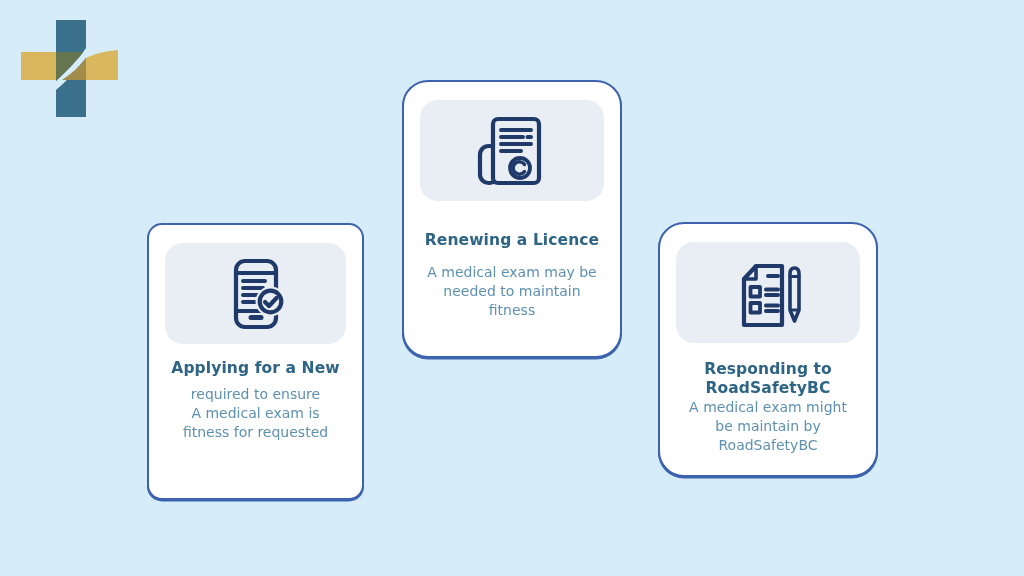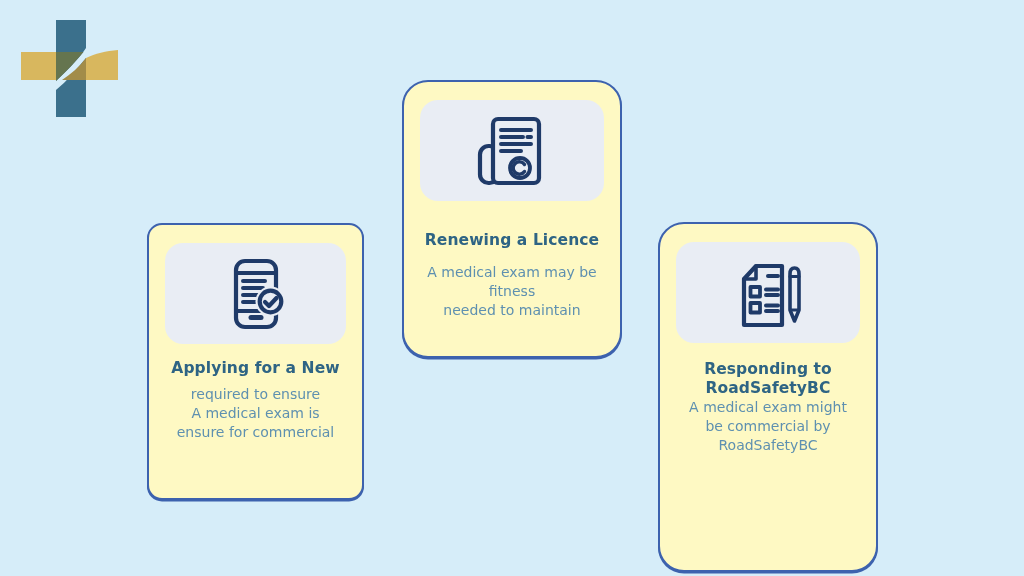--- a/index.html
+++ b/index.html
@@ -3,28 +3,28 @@
 <meta charset="utf-8">
 <style>
   html,body{margin:0;padding:0;}
   body{
     width:1024px;height:576px;position:relative;overflow:hidden;
     background:#D6EDF9;
     font-family:"DejaVu Sans","Liberation Sans",sans-serif;
   }
   .logo{position:absolute;left:21px;top:20px;width:97px;height:97px;}
   .card{
-    position:absolute;background:#fef9c3;
+    position:absolute;background:#ffffff;
     border:2px solid #3D62AE;border-radius:26px;
     box-shadow:0 1.5px 0 #3D62AE;
     text-align:center;box-sizing:border-box;
   }
   .card-left{left:147px;top:223px;width:217px;height:277px;border-radius:15px;}
   .card-mid{left:402px;top:80px;width:220px;height:278px;}
-  .card-right{left:658px;top:222px;width:220px;height:350px;}
+  .card-right{left:658px;top:222px;width:220px;height:255px;}
   .icon-panel{
     margin:18px 16px 0;height:101px;background:#E9EDF4;border-radius:18px;
     display:flex;align-items:center;justify-content:center;
   }
   .card-title{
     font-weight:bold;font-size:15.5px;line-height:19px;color:#2E6484;
     white-space:nowrap;letter-spacing:.1px;
   }
   .card-body{
     font-size:14px;line-height:19px;color:#5E90B0;white-space:nowrap;
@@ -61,41 +61,41 @@
       <circle class="ic" cx="50.5" cy="43.5" r="10.8" fill="#E9EDF4" stroke-width="4.2"></circle>
       <path class="ic" d="M45,44 L49,48 L56.5,40" stroke-width="4.2"></path>
     </svg>
   </div>
   <div class="card-title">
     <div>Applying for a New</div>
   </div>
   <div class="card-body">
     <div>required to ensure</div>
     <div>A medical exam is</div>
-    <div>ensure for commercial</div>
+    <div>fitness for requested</div>
   </div>
 </div>
 
 <div class="card card-mid">
   <div class="icon-panel">
     <svg width="72" height="72" viewBox="0 0 72 72" aria-hidden="true">
       <rect class="ic" x="4" y="31" width="18" height="37" rx="8.5" stroke-width="4.2"></rect>
       <rect x="17" y="4" width="46" height="64" rx="5" fill="#E9EDF4" stroke="#1F3A68" stroke-width="4.2"></rect>
       <path class="ic" d="M25,15 H55 M25,22 H47 M51.5,22 H55 M25,29 H55 M25,36 H45" stroke-width="4"></path>
       <circle class="ic" cx="44" cy="53" r="10" stroke-width="3.8"></circle>
       <path class="ic" d="M48.5,49.5 A6.2,6.2 0 1 0 48.5,56.5" stroke-width="3.4"></path>
     </svg>
   </div>
   <div class="card-title">
     <div>Renewing a Licence</div>
   </div>
   <div class="card-body">
     <div>A medical exam may be</div>
+    <div>needed to maintain</div>
     <div>fitness</div>
-    <div>needed to maintain</div>
   </div>
 </div>
 
 <div class="card card-right">
   <div class="icon-panel">
     <svg width="76" height="72" viewBox="0 0 76 72" aria-hidden="true">
       <path class="ic" d="M14,22 L26,9 H52 V68 H14 Z" stroke-width="4.2"></path>
       <path class="ic" d="M26,9 V22 H14" stroke-width="3.6"></path>
       <path class="ic" d="M38,19 H48" stroke-width="4"></path>
       <rect class="ic" x="20.5" y="30" width="9.5" height="9.5" stroke-width="3.8"></rect>
@@ -105,16 +105,16 @@
       <path class="ic" d="M60,53 V17 Q60,11 64.5,11 Q69,11 69,17 V53 L64.5,64 Z" stroke-width="3.6"></path>
       <path class="ic" d="M60,19.5 H69 M61,53 H68" stroke-width="3.2"></path>
     </svg>
   </div>
   <div class="card-title">
     <div>Responding to</div>
     <div>RoadSafetyBC</div>
   </div>
   <div class="card-body">
     <div>A medical exam might</div>
-    <div>be commercial by</div>
+    <div>be maintain by</div>
     <div>RoadSafetyBC</div>
   </div>
 </div>
 
 </body></html>

